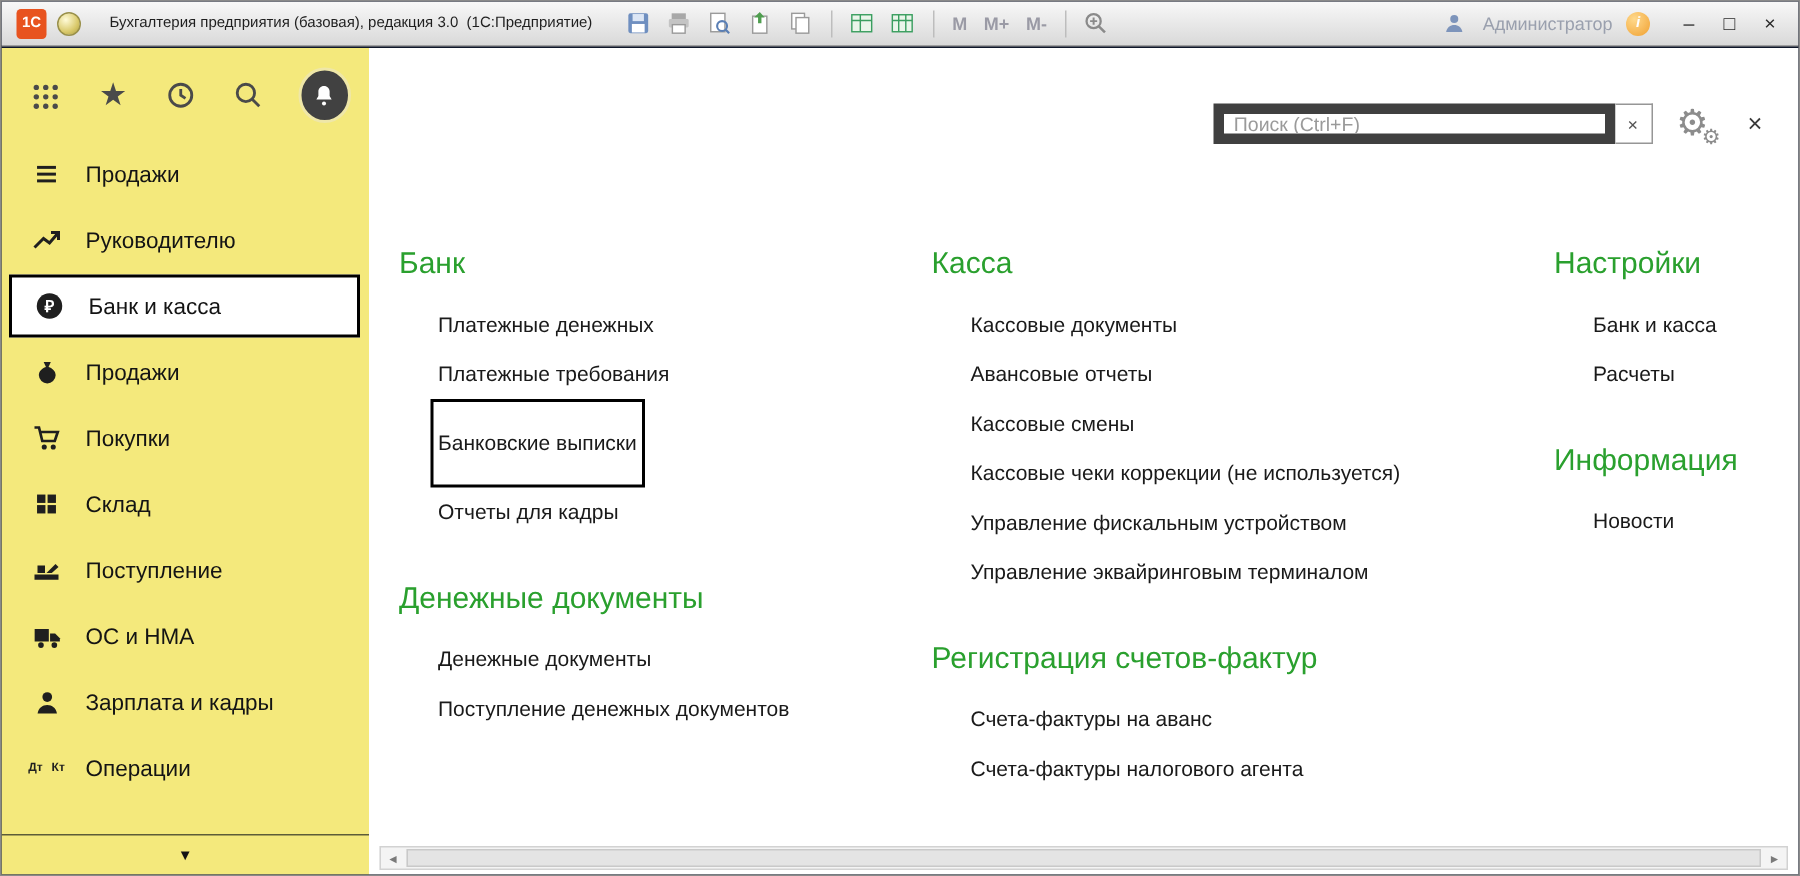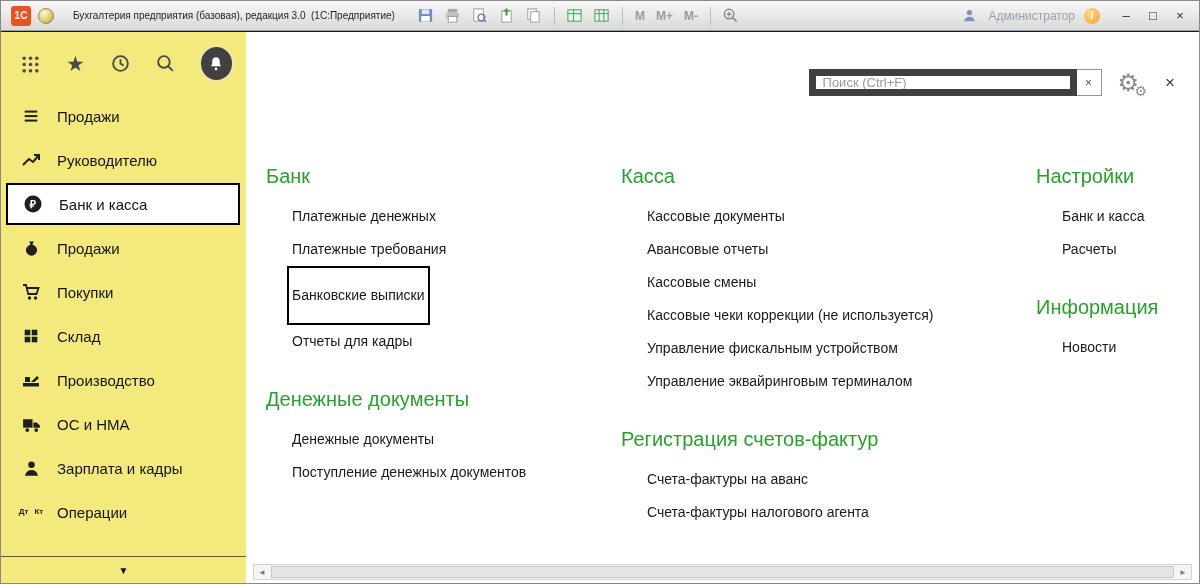--- a/index.html
+++ b/index.html
@@ -291,21 +291,21 @@
       <div class="side-item">
         <span class="side-icon">
           <svg width="20" height="20" viewBox="0 0 20 20">
               <g fill="#1f1f1f">
                 <rect x="2" y="13" width="16" height="3.5"></rect>
                 <rect x="4" y="7" width="5" height="5"></rect>
                 <path d="M10 12l6-6 2 2-4.5 4z"></path>
               </g>
             </svg>
         </span>
-        <span>Производство</span>
+        <span>Поступление</span>
       </div>
       <div class="side-item">
         <span class="side-icon">
           <svg width="21" height="21" viewBox="0 0 20 20">
               <path d="M2 5h9v8H2z" fill="#1f1f1f"></path>
               <path d="M11.8 8h3.2l3 3v2h-6.2z" fill="#1f1f1f"></path>
               <circle cx="6" cy="15.3" r="1.8" fill="#1f1f1f"></circle>
               <circle cx="14.5" cy="15.3" r="1.8" fill="#1f1f1f"></circle>
             </svg>
         </span>

